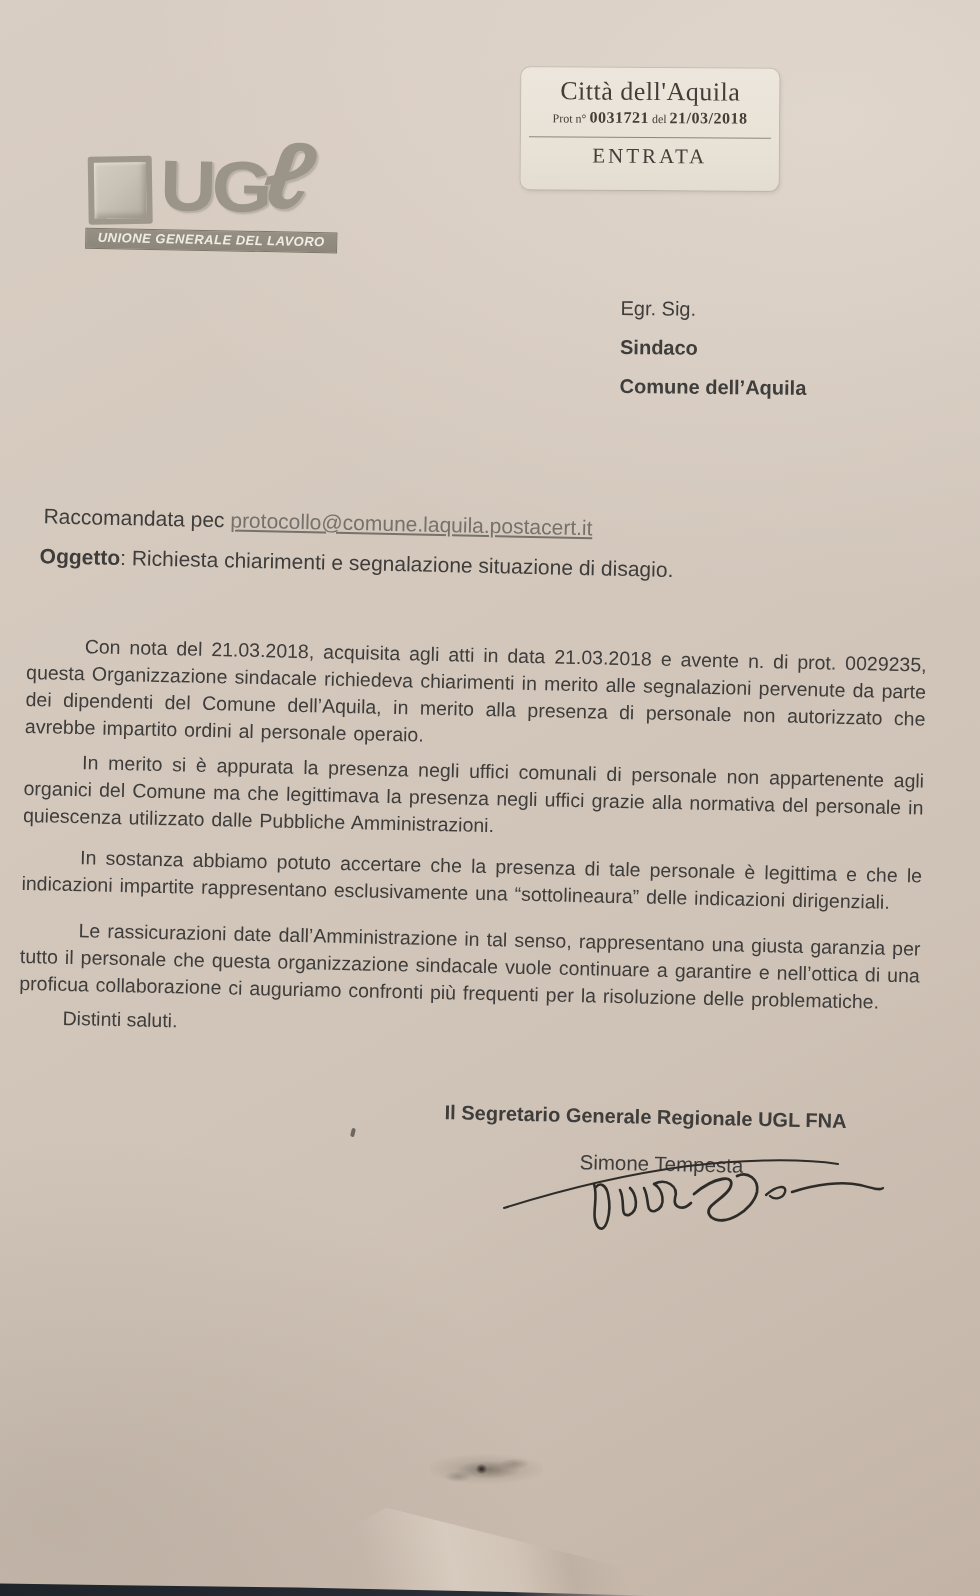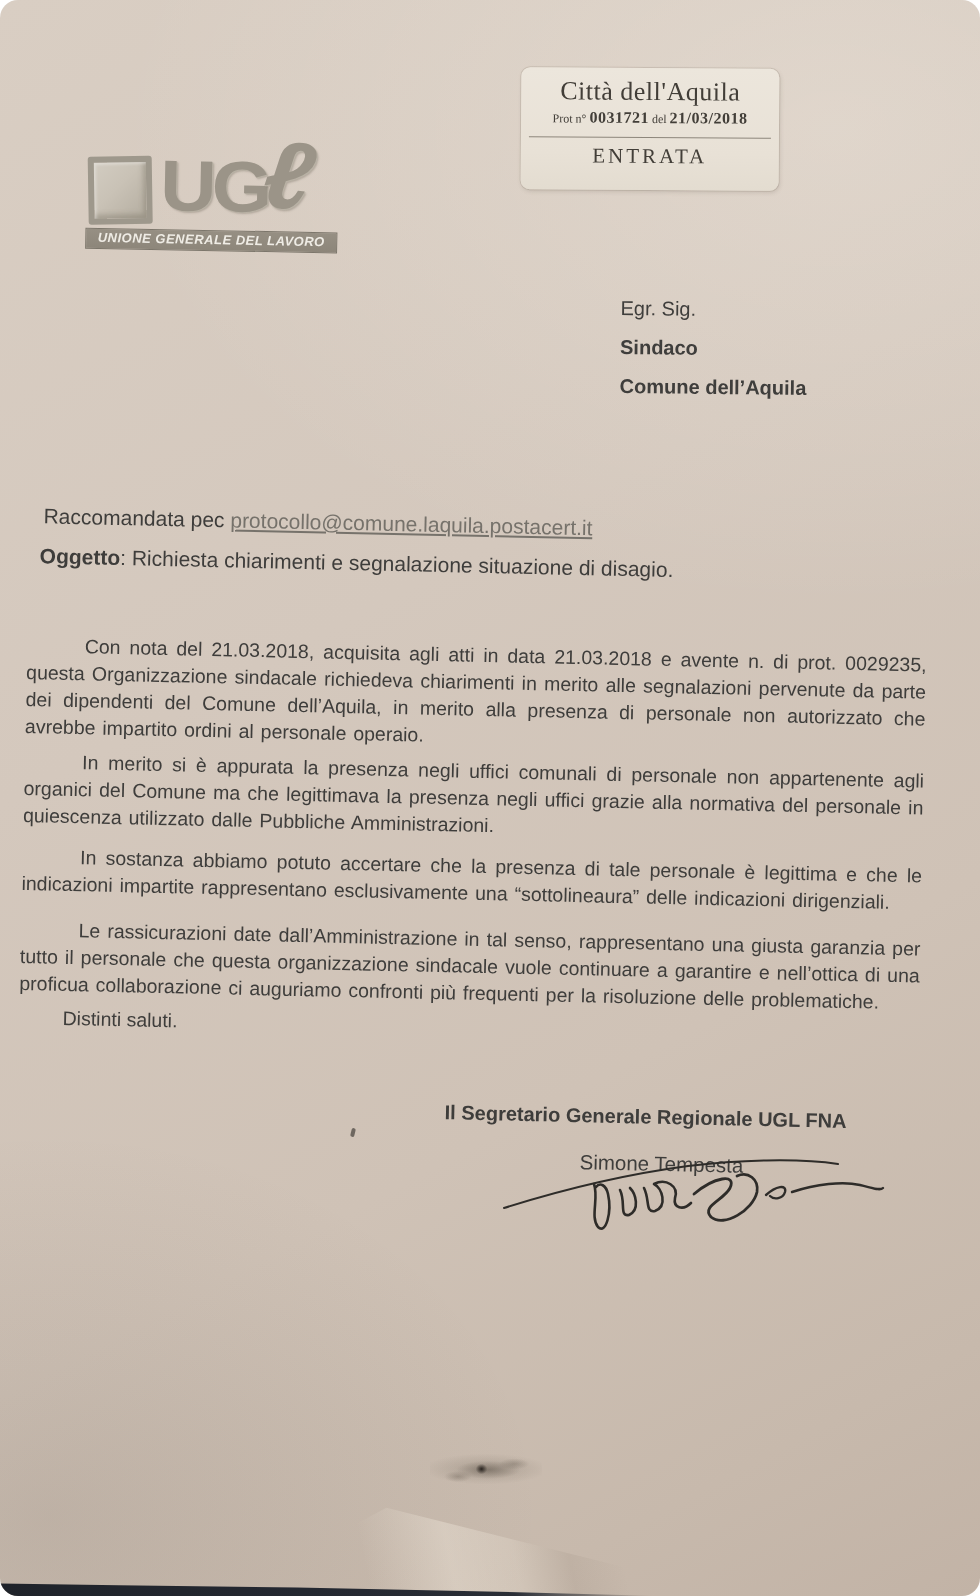--- a/index.html
+++ b/index.html
@@ -6,21 +6,20 @@
   html,body { width:980px; height:1596px; }
   body { font-family:"Liberation Sans", sans-serif; }
 
   .page {
     position:relative; width:980px; height:1596px; overflow:hidden;
     background:
       radial-gradient(1200px 800px at 85% 8%, rgba(255,250,242,0.25), rgba(255,250,242,0) 60%),
       radial-gradient(900px 700px at 5% 95%, rgba(60,50,42,0.10), rgba(60,50,42,0) 55%),
       linear-gradient(152deg, #d9cec3 0%, #d4c8bd 38%, #cfc2b6 66%, #c7b9ac 88%, #c2b3a6 100%);
     color:#3f3e3c;
-    border-radius:18px;
   }
 
   
   .stamp {
     position:absolute; left:521px; top:68px; width:258px; height:122px;
     background:linear-gradient(180deg,#ece6dc 0%, #e8e1d6 70%, #e3dcd0 100%);
     border-radius:9px; transform:rotate(0.4deg);
     box-shadow:0 0 0 1px rgba(120,110,95,0.18), 1px 2px 4px rgba(90,80,66,0.18);
     text-align:center; font-family:"Liberation Serif", serif; color:#423e38;
     padding-top:10px;

